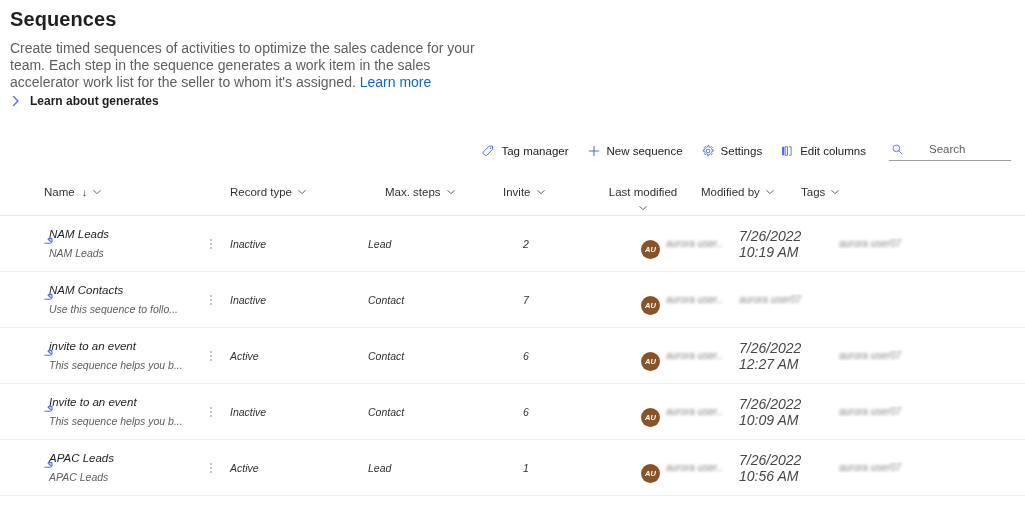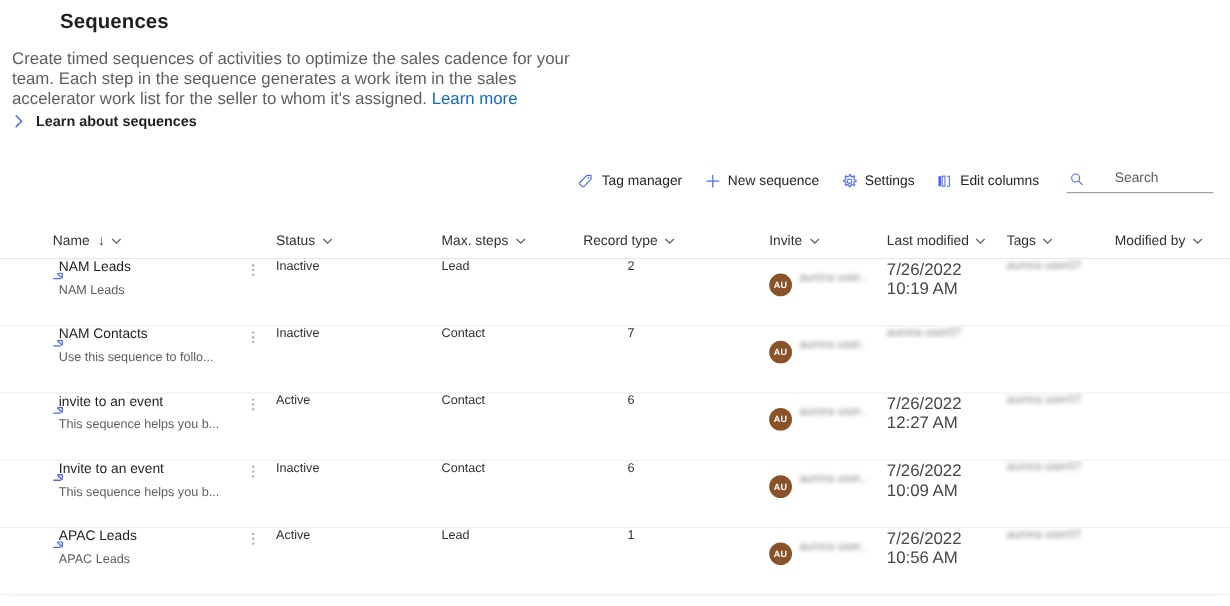--- a/index.html
+++ b/index.html
@@ -9,23 +9,22 @@
     background: #ffffff;
     font-family: "Liberation Sans", sans-serif;
     color: #323130;
     overflow: hidden;
   }
   .page { position: relative; width: 1025px; height: 505px; background:#fff; }
 
   
   .page-title {
     position: absolute; left: 10px; top: 8px;
-    font-size: 17px; font-weight: 600; color: #201f1e;
+    font-size: 20px; font-weight: 600; color: #201f1e;
     letter-spacing: .1px;
-    margin-left: 40px;
   }
   .page-desc {
     position: absolute; left: 10px; top: 40px; width: 492px;
     font-size: 14px; line-height: 17px; color: #605e5c;
   }
   .page-desc a { color:#1268c3; text-decoration: none; }
 
   .expander {
     position: absolute; left: 10px; top: 94px;
     display: flex; align-items: center; gap: 8px;
@@ -58,43 +57,43 @@
   .searchbox input {
     border:none; outline:none; background:transparent;
     font-size:11.5px; color:#323130; width:100%;
     font-family: "Liberation Sans", sans-serif;
   }
   .searchbox input::placeholder { color:#605e5c; }
 
   
   .grid { position: absolute; left: 0; top: 186px; width: 1025px; }
   .grid-row {
-    display: flex; align-items: center;
+    display: flex; align-items: flex-start;
     border-bottom: 1px solid #f0f0f0;
   }
   .grid-head {
     height: 30px; border-bottom: 1px solid #e8e8e8;
   }
   .grid-head .cell {
     display:flex; align-items:center; gap:5px;
     font-size: 11.5px; color:#323130; cursor:pointer;
   }
   .grid-head .chevd { width:10px; height:10px; flex:0 0 10px; }
   .sortarrow { font-size: 11px; color:#323130; margin-left:2px; }
 
-  .grid-body .grid-row { height: 56px; align-items:flex-start; }
+  .grid-body .grid-row { height: 56px; align-items:center;font-style:italic; }
   .cell { padding: 0 8px; display:flex; align-items:center; overflow:hidden; }
 
   .c-name    { width: 200px; padding-left: 44px; position: relative; }
   .c-kebab   { width: 22px; justify-content:center; }
   .c-status  { width: 138px; }
   .c-record  { width: 155px; }
   .c-steps   { width: 118px; }
   .c-owner   { width: 98px; }
-  .c-lastmod { width: 100px; }
+  .c-lastmod { width: 100px; flex-direction: column; }
   .c-modby   { width: 100px; }
   .c-tags    { width: 90px; }
 
   .name-wrap { display:flex; flex-direction:column; justify-content:center; line-height:1.25; }
   .seq-icon { position:absolute; left: 44px; top: 11px; width:12px; height:12px; }
   .name-main { font-size: 11.5px; color:#201f1e; padding-left: 5px; }
   .name-sub  { font-size: 10.5px; color:#605e5c; margin-top: 6px; padding-left: 5px; white-space:nowrap; }
 
   .kebab { display:flex; flex-direction:column; gap:2px; align-items:center; cursor:pointer; padding:4px 3px; }
   .kebab i { width:2px; height:2px; background:#b3b0ad; border-radius:50%; display:block; }
@@ -126,21 +125,21 @@
 
   <div class="page-desc">
     <span>Create timed sequences of activities to optimize the sales cadence for your team. Each step in the sequence generates a work item in the sales accelerator work list for the seller to whom it's assigned.</span>
     <a href="#">Learn more</a>
   </div>
 
   <div class="expander">
     <svg class="chev" viewBox="0 0 12 12">
       <path d="M3.5 1.5 L8 6 L3.5 10.5" fill="none" stroke="#4f6bed" stroke-width="1.3" stroke-linecap="round" stroke-linejoin="round"></path>
     </svg>
-    <span class="exp-label">Learn about sequences</span>
+    <span class="exp-label">Learn about generates</span>
   </div>
 
   <div class="commandbar">
 
     <button class="cmd">
       <svg class="ic" viewBox="0 0 16 16">
         <path d="M9.3 2.4 H13.2 V6.3 L6.6 12.9 a1.4 1.4 0 0 1 -2 0 L2.7 11 a1.4 1.4 0 0 1 0 -2 Z" fill="none" stroke="#4f6bed" stroke-width="1.1" stroke-linejoin="round"></path>
         <circle cx="10.9" cy="4.8" r="0.85" fill="#4f6bed"></circle>
       </svg>
       <span>Tag manager</span>
@@ -185,58 +184,52 @@
 
     <div class="grid-row grid-head">
       <div class="cell c-name">
         <span>Name</span>
         <span class="sortarrow">↓</span>
         <svg class="chevd" viewBox="0 0 10 10">
             <path d="M1.5 3.2 L5 6.7 L8.5 3.2" fill="none" stroke="#605e5c" stroke-width="1"></path>
           </svg>
       </div>
       <div class="cell c-kebab"></div>
-      <div class="cell c-status">
-        <span>Status</span>
+      <div class="cell c-record">
+        <span>Record type</span>
         <svg class="chevd" viewBox="0 0 10 10">
             <path d="M1.5 3.2 L5 6.7 L8.5 3.2" fill="none" stroke="#605e5c" stroke-width="1"></path>
           </svg>
       </div>
       <div class="cell c-steps">
         <span>Max. steps</span>
         <svg class="chevd" viewBox="0 0 10 10">
             <path d="M1.5 3.2 L5 6.7 L8.5 3.2" fill="none" stroke="#605e5c" stroke-width="1"></path>
           </svg>
       </div>
-      <div class="cell c-record">
-        <span>Record type</span>
-        <svg class="chevd" viewBox="0 0 10 10">
-            <path d="M1.5 3.2 L5 6.7 L8.5 3.2" fill="none" stroke="#605e5c" stroke-width="1"></path>
-          </svg>
-      </div>
       <div class="cell c-owner">
         <span>Invite</span>
         <svg class="chevd" viewBox="0 0 10 10">
             <path d="M1.5 3.2 L5 6.7 L8.5 3.2" fill="none" stroke="#605e5c" stroke-width="1"></path>
           </svg>
       </div>
       <div class="cell c-lastmod">
         <span>Last modified</span>
         <svg class="chevd" viewBox="0 0 10 10">
             <path d="M1.5 3.2 L5 6.7 L8.5 3.2" fill="none" stroke="#605e5c" stroke-width="1"></path>
           </svg>
       </div>
+      <div class="cell c-modby">
+        <span>Modified by</span>
+        <svg class="chevd" viewBox="0 0 10 10">
+            <path d="M1.5 3.2 L5 6.7 L8.5 3.2" fill="none" stroke="#605e5c" stroke-width="1"></path>
+          </svg>
+      </div>
       <div class="cell c-tags">
         <span>Tags</span>
-        <svg class="chevd" viewBox="0 0 10 10">
-            <path d="M1.5 3.2 L5 6.7 L8.5 3.2" fill="none" stroke="#605e5c" stroke-width="1"></path>
-          </svg>
-      </div>
-      <div class="cell c-modby">
-        <span>Modified by</span>
         <svg class="chevd" viewBox="0 0 10 10">
             <path d="M1.5 3.2 L5 6.7 L8.5 3.2" fill="none" stroke="#605e5c" stroke-width="1"></path>
           </svg>
       </div>
     </div>
 
     <div class="grid-body">
 
       <div class="grid-row">
         <div class="cell c-name">

